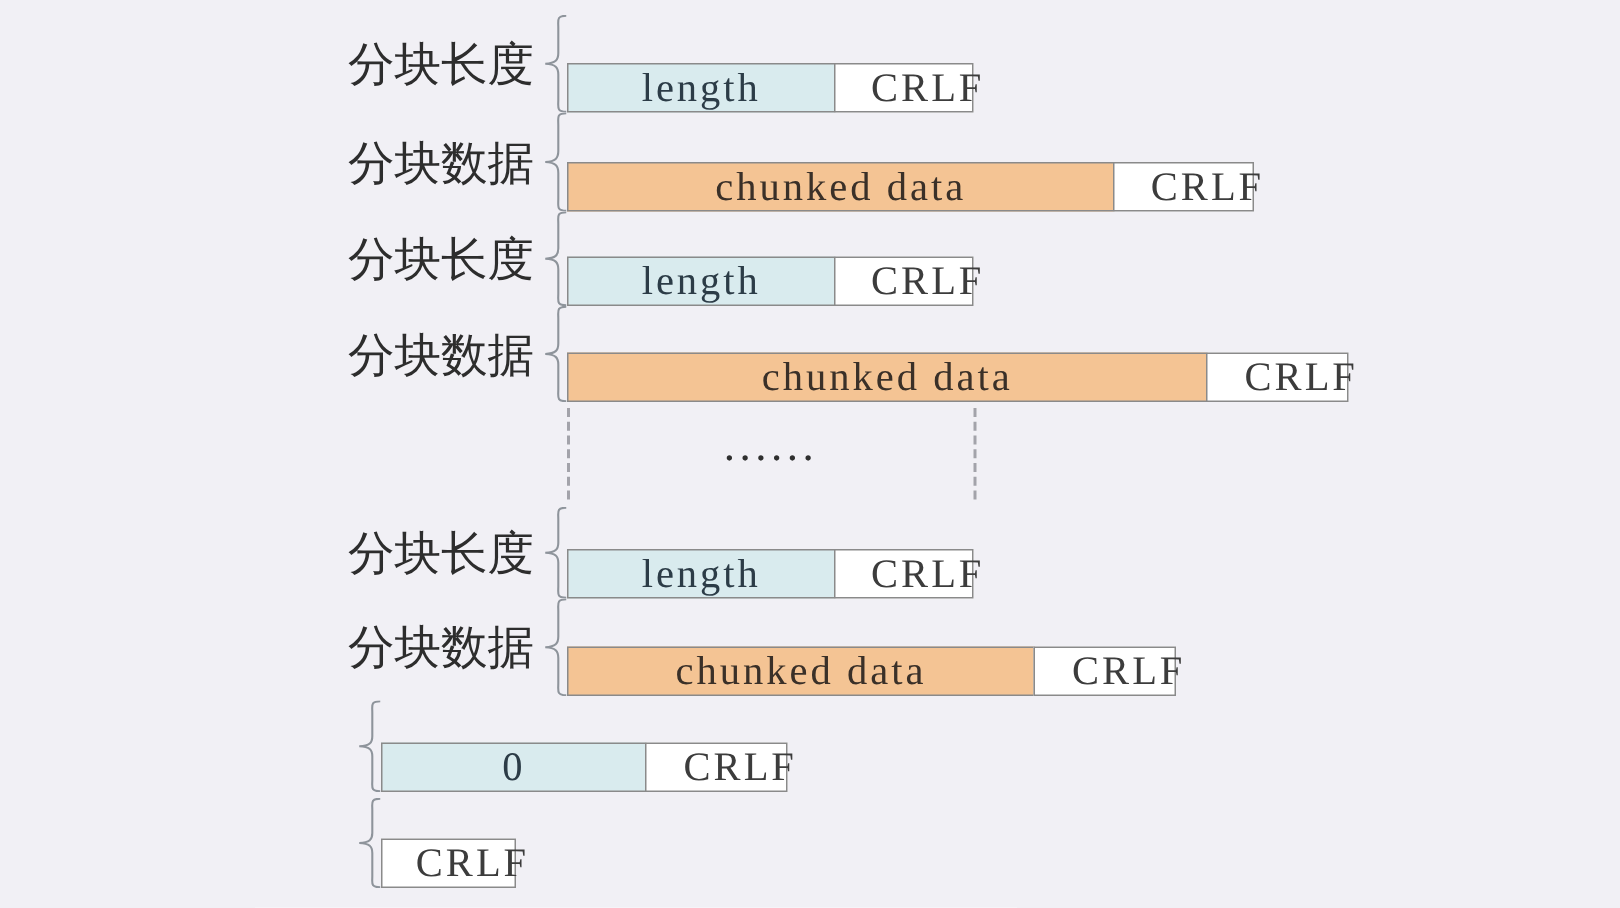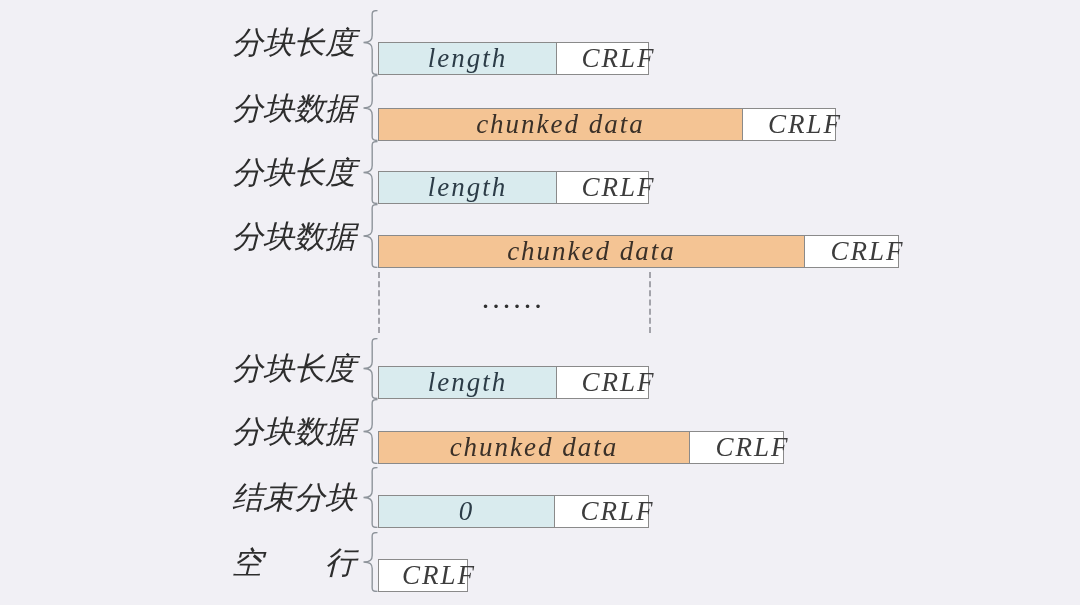--- a/index.html
+++ b/index.html
@@ -3,21 +3,21 @@
 <meta charset="utf-8">
 <style>
   html,body{margin:0;padding:0;}
   .canvas{
     position:relative;
     width:1080px;height:605px;
     background:var(--background,#f1f0f5);
     overflow:hidden;
     font-family:"Liberation Sans","DejaVu Sans",sans-serif;
   }
-  .stack{position:absolute;left:0;top:10px;width:980px;font-style:italic;}
+  .stack{position:absolute;left:0;top:10px;width:980px;}
   .row{
     display:flex;
     align-items:stretch;
     padding-left:232px;
     box-sizing:border-box;
   }
   .row-label{
     width:124px;
     flex:0 0 124px;
     align-self:center;
@@ -157,34 +157,32 @@
             <path d="M19.5,0.8 C13,0.8 14.2,5 14.2,13 L14.2,39 C14.2,46 12.5,49.6 5.5,50 C12.5,50.4 14.2,54 14.2,61 L14.2,87 C14.2,95 13,99.2 19.5,99.2" fill="none" stroke="#8e949b" stroke-width="1.4" vector-effect="non-scaling-stroke"></path>
           </svg>
       </div>
       <div class="boxes">
         <div class="cell cell-data" style="width:312px">chunked data</div>
         <div class="cell cell-crlf" style="width:95px">CRLF</div>
       </div>
     </div>
 
     <div class="row" style="height:61px;margin-top:3px">
-      <div class="row-label">结束分块</div>
       <div class="brace-wrap">
         <svg viewBox="0 0 20 100" preserveAspectRatio="none">
             <path d="M19.5,0.8 C13,0.8 14.2,5 14.2,13 L14.2,39 C14.2,46 12.5,49.6 5.5,50 C12.5,50.4 14.2,54 14.2,61 L14.2,87 C14.2,95 13,99.2 19.5,99.2" fill="none" stroke="#8e949b" stroke-width="1.4" vector-effect="non-scaling-stroke"></path>
           </svg>
       </div>
       <div class="boxes">
         <div class="cell cell-length" style="width:177px">0</div>
         <div class="cell cell-crlf" style="width:95px">CRLF</div>
       </div>
     </div>
 
     <div class="row" style="height:60px;margin-top:4px">
-      <div class="row-label">空 行</div>
       <div class="brace-wrap">
         <svg viewBox="0 0 20 100" preserveAspectRatio="none">
             <path d="M19.5,0.8 C13,0.8 14.2,5 14.2,13 L14.2,39 C14.2,46 12.5,49.6 5.5,50 C12.5,50.4 14.2,54 14.2,61 L14.2,87 C14.2,95 13,99.2 19.5,99.2" fill="none" stroke="#8e949b" stroke-width="1.4" vector-effect="non-scaling-stroke"></path>
           </svg>
       </div>
       <div class="boxes">
         <div class="cell cell-crlf" style="width:90px">CRLF</div>
       </div>
     </div>
 

